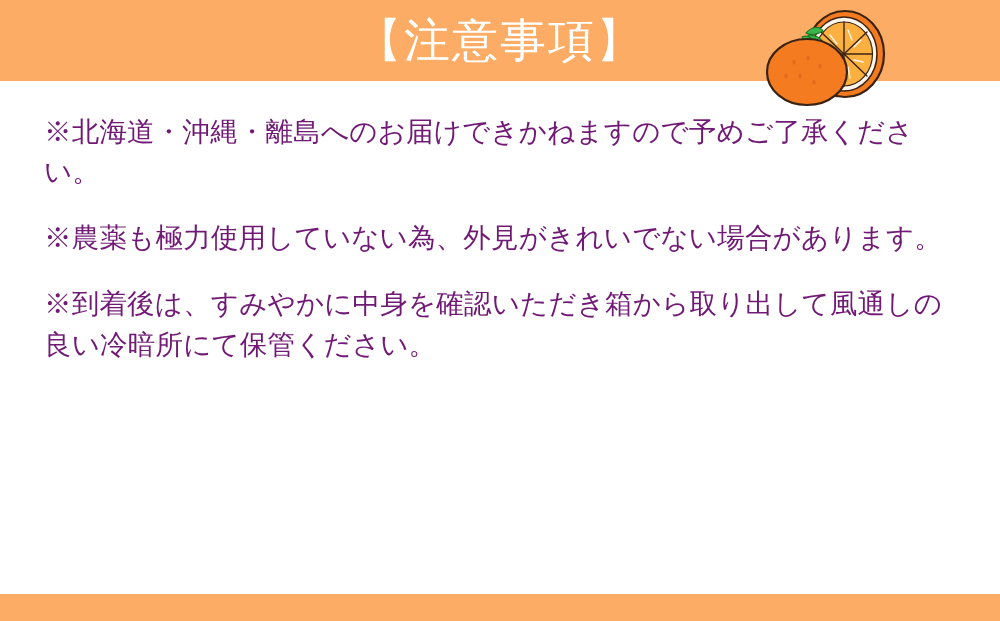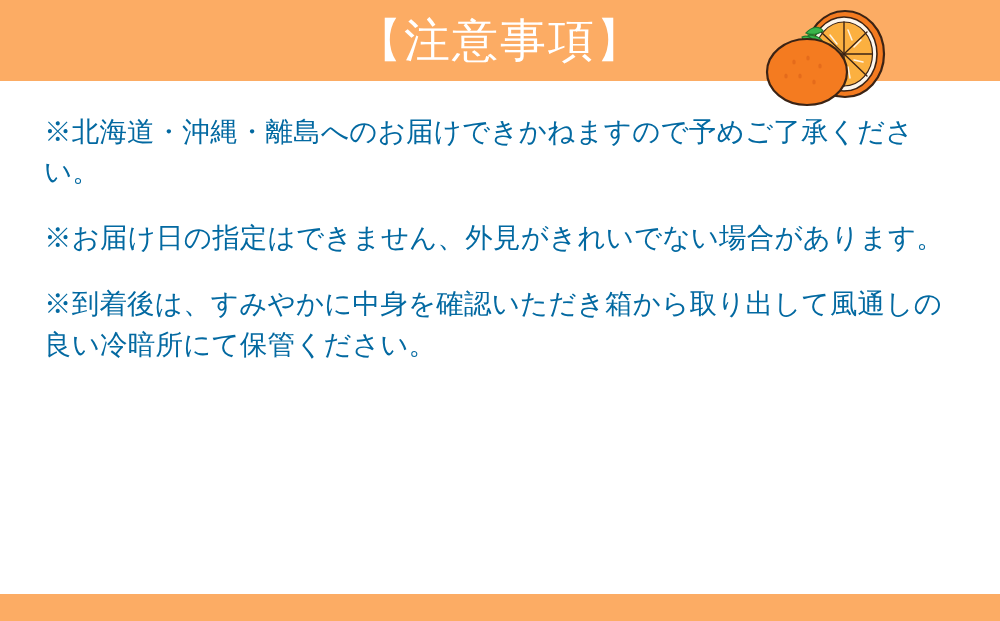--- a/index.html
+++ b/index.html
@@ -65,21 +65,21 @@
   }
 
   
   .notice-list {
     position: absolute;
     left: 44px;
     top: 112px;
     width: 920px;
   }
   .notice-item {
-    color: #0369a1;
+    color: #701a75;
     font-size: 27.5px;
     line-height: 1.46;
     letter-spacing: 0.2px;
     margin: 0 0 26px 0;
     font-family: "Liberation Serif", "DejaVu Serif", serif;
     text-align: left;
     white-space: pre-wrap;
   }
   .notice-item:last-child {
     margin-bottom: 16px;
@@ -149,19 +149,19 @@
           <ellipse cx="38" cy="72" rx="1.7" ry="2.6"></ellipse>
           <ellipse cx="52" cy="78" rx="1.7" ry="2.6"></ellipse>
           <ellipse cx="24" cy="72" rx="1.7" ry="2.6"></ellipse>
         </g>
       </g>
     </svg>
   </div>
 
   <div class="notice-list">
     <p class="notice-item">※北海道・沖縄・離島へのお届けできかねますので予めご了承ください。</p>
-    <p class="notice-item">※お届け日の指定はできません、外見がきれいでない場合があります。</p>
+    <p class="notice-item">※農薬も極力使用していない為、外見がきれいでない場合があります。</p>
     <p class="notice-item">※到着後は、すみやかに中身を確認いただき箱から取り出して風通しの良い冷暗所にて保管ください。</p>
   </div>
 
   <div class="footer-band"></div>
 
 </div>
 
 </body></html>

